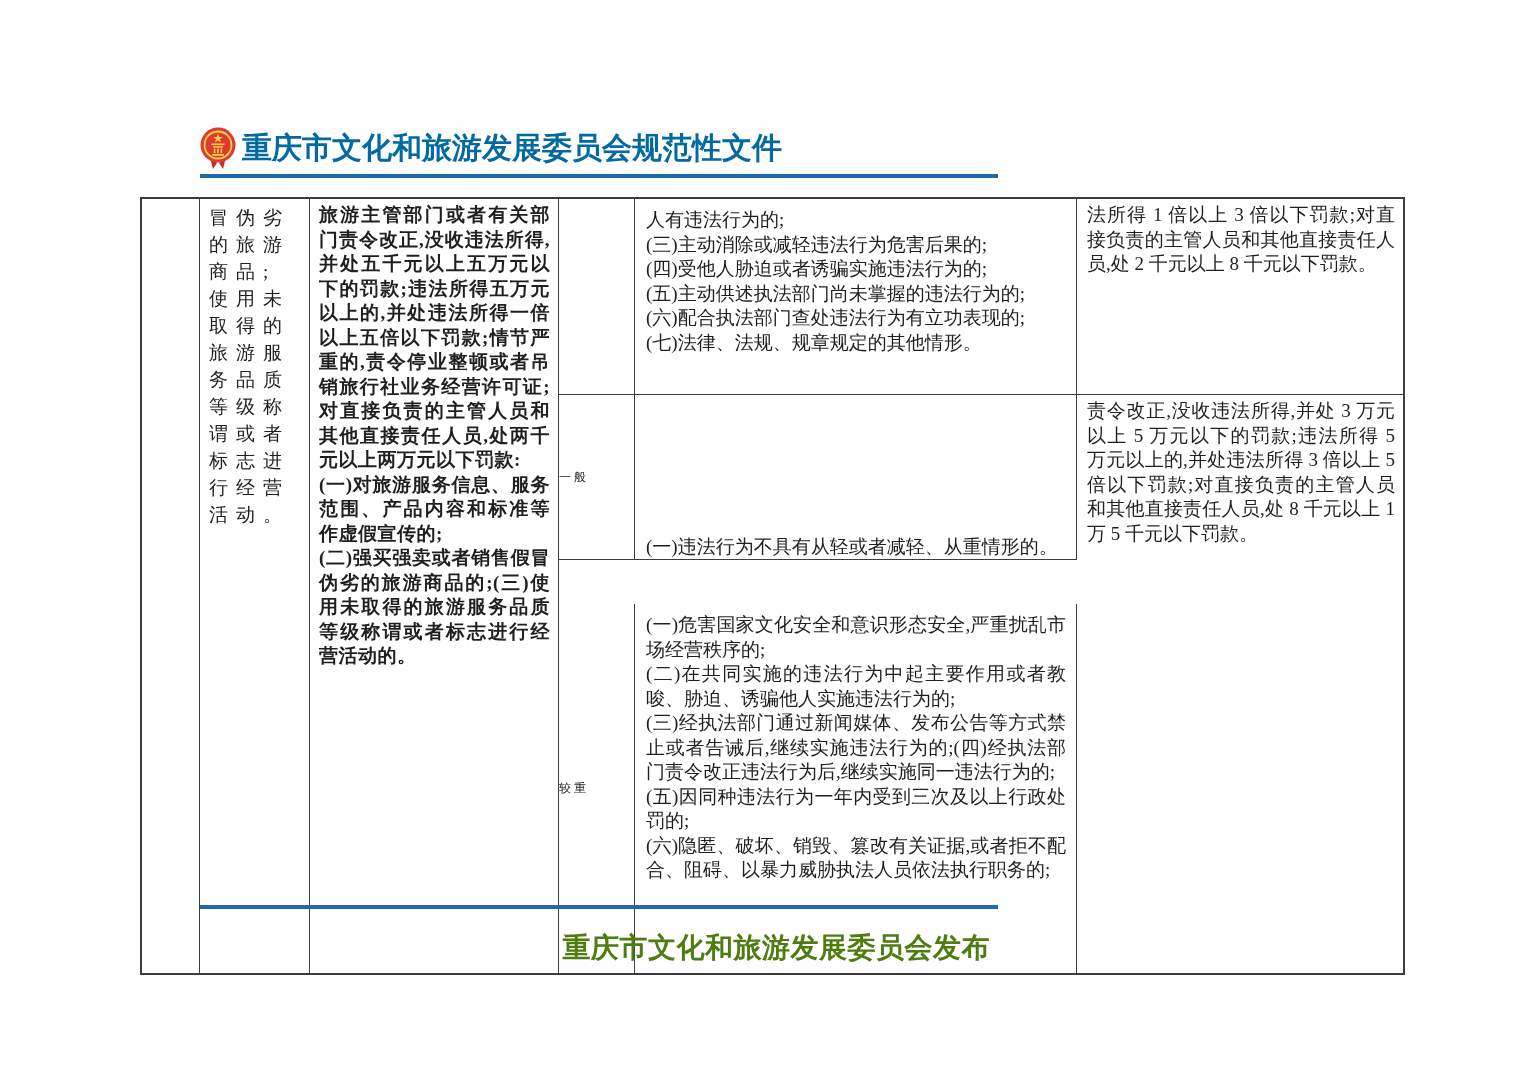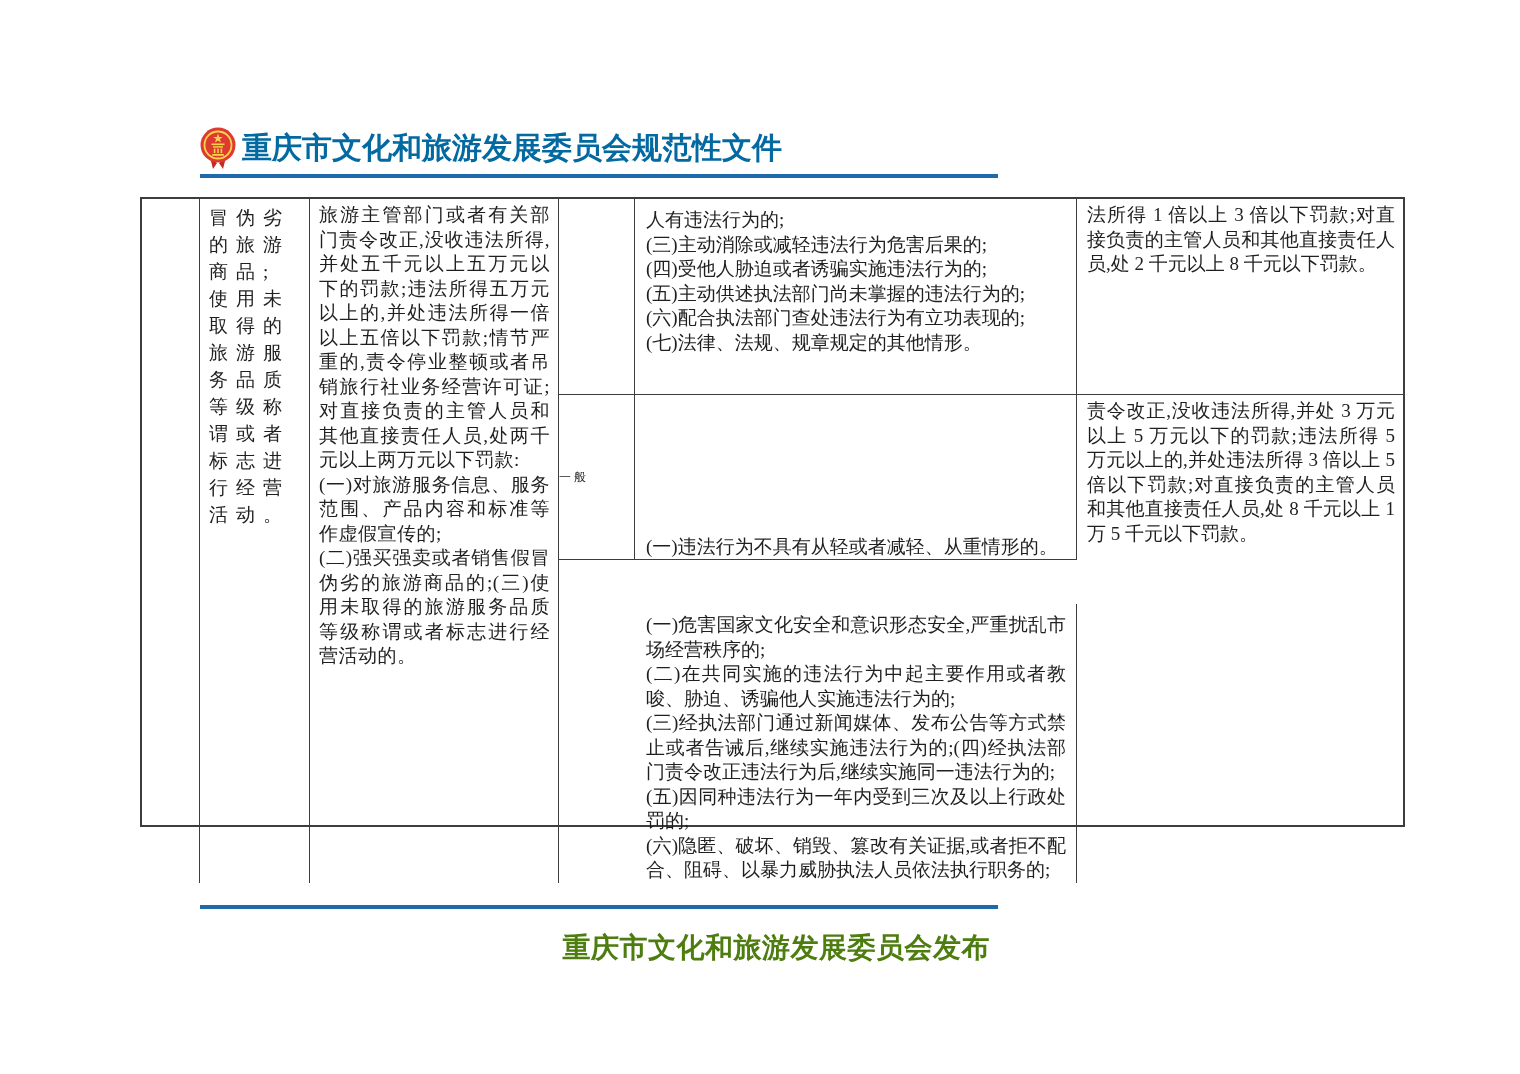--- a/index.html
+++ b/index.html
@@ -32,21 +32,21 @@
     left: 200px;
     width: 798px;
   }
   .rule-top { top: 174px; }
   .rule-bottom { top: 905px; }
 
   
   .reg-table {
     position: absolute;
     left: 140px; top: 197px;
-    width: 1265px; height: 630px;
+    width: 1265px; height: 778px;
     display: grid;
     grid-template-columns: 58px 110px 249px 76px 442px auto;
     grid-template-rows: 196px 165px auto;
     border: 2px solid #3d3d3d;
     background: #ffffff;
   }
   .cell {
     border-right: 1.4px solid #3d3d3d;
     border-bottom: 1.4px solid #3d3d3d;
     font-size: 19px;
@@ -60,21 +60,21 @@
 
   .txt {
     white-space: pre-wrap;
     text-align: justify;
     text-justify: inter-character;
   }
 
   .col-empty { grid-column: 1; }
   .col-violation { grid-column: 2; padding: 5px 8px 0 9px; }
   .col-violation .txt { letter-spacing: 8px; line-height: 27px; text-align: left; }
-  .col-base { grid-column: 3; padding: 4px 8px 9px 9px; }
+  .col-base { grid-column: 3; padding: 4px 8px 9px 9px; font-weight: bold; }
   .col-base .txt { letter-spacing: 0.5px; }
 
   .sev-cell {
     grid-column: 4;
     display: flex; align-items: center; justify-content: flex-start;
     font-size: 12px; letter-spacing: 3px;
   }
   .circ-cell { grid-column: 5; padding: 9px 10px 0 11px; }
   .circ-cell.v-center { display: flex; align-items: flex-end; padding-top: 0; }
   .pen-cell { grid-column: 6; padding: 4px 8px 0 10px; }
@@ -154,20 +154,23 @@
   <div class="cell sev-cell r2">
     <span class="txt">一般</span>
   </div>
   <div class="cell circ-cell v-center r2">
     <div class="txt">(一)违法行为不具有从轻或者减轻、从重情形的。</div>
   </div>
   <div class="cell pen-cell r2 last-col no-bottom">
     <div class="txt">责令改正,没收违法所得,并处 3 万元以上 5 万元以下的罚款;违法所得 5 万元以上的,并处违法所得 3 倍以上 5 倍以下罚款;对直接负责的主管人员和其他直接责任人员,处 8 千元以上 1 万 5 千元以下罚款。</div>
   </div>
 
+  <div class="cell sev-cell r3 last-row">
+    <span class="txt">较重</span>
+  </div>
   <div class="cell circ-cell r3 last-row">
     <div class="txt">(一)危害国家文化安全和意识形态安全,严重扰乱市场经营秩序的;
 (二)在共同实施的违法行为中起主要作用或者教唆、胁迫、诱骗他人实施违法行为的;
 (三)经执法部门通过新闻媒体、发布公告等方式禁止或者告诫后,继续实施违法行为的;(四)经执法部门责令改正违法行为后,继续实施同一违法行为的;
 (五)因同种违法行为一年内受到三次及以上行政处罚的;
 (六)隐匿、破坏、销毁、篡改有关证据,或者拒不配合、阻碍、以暴力威胁执法人员依法执行职务的;</div>
   </div>
 
 </div>
 

